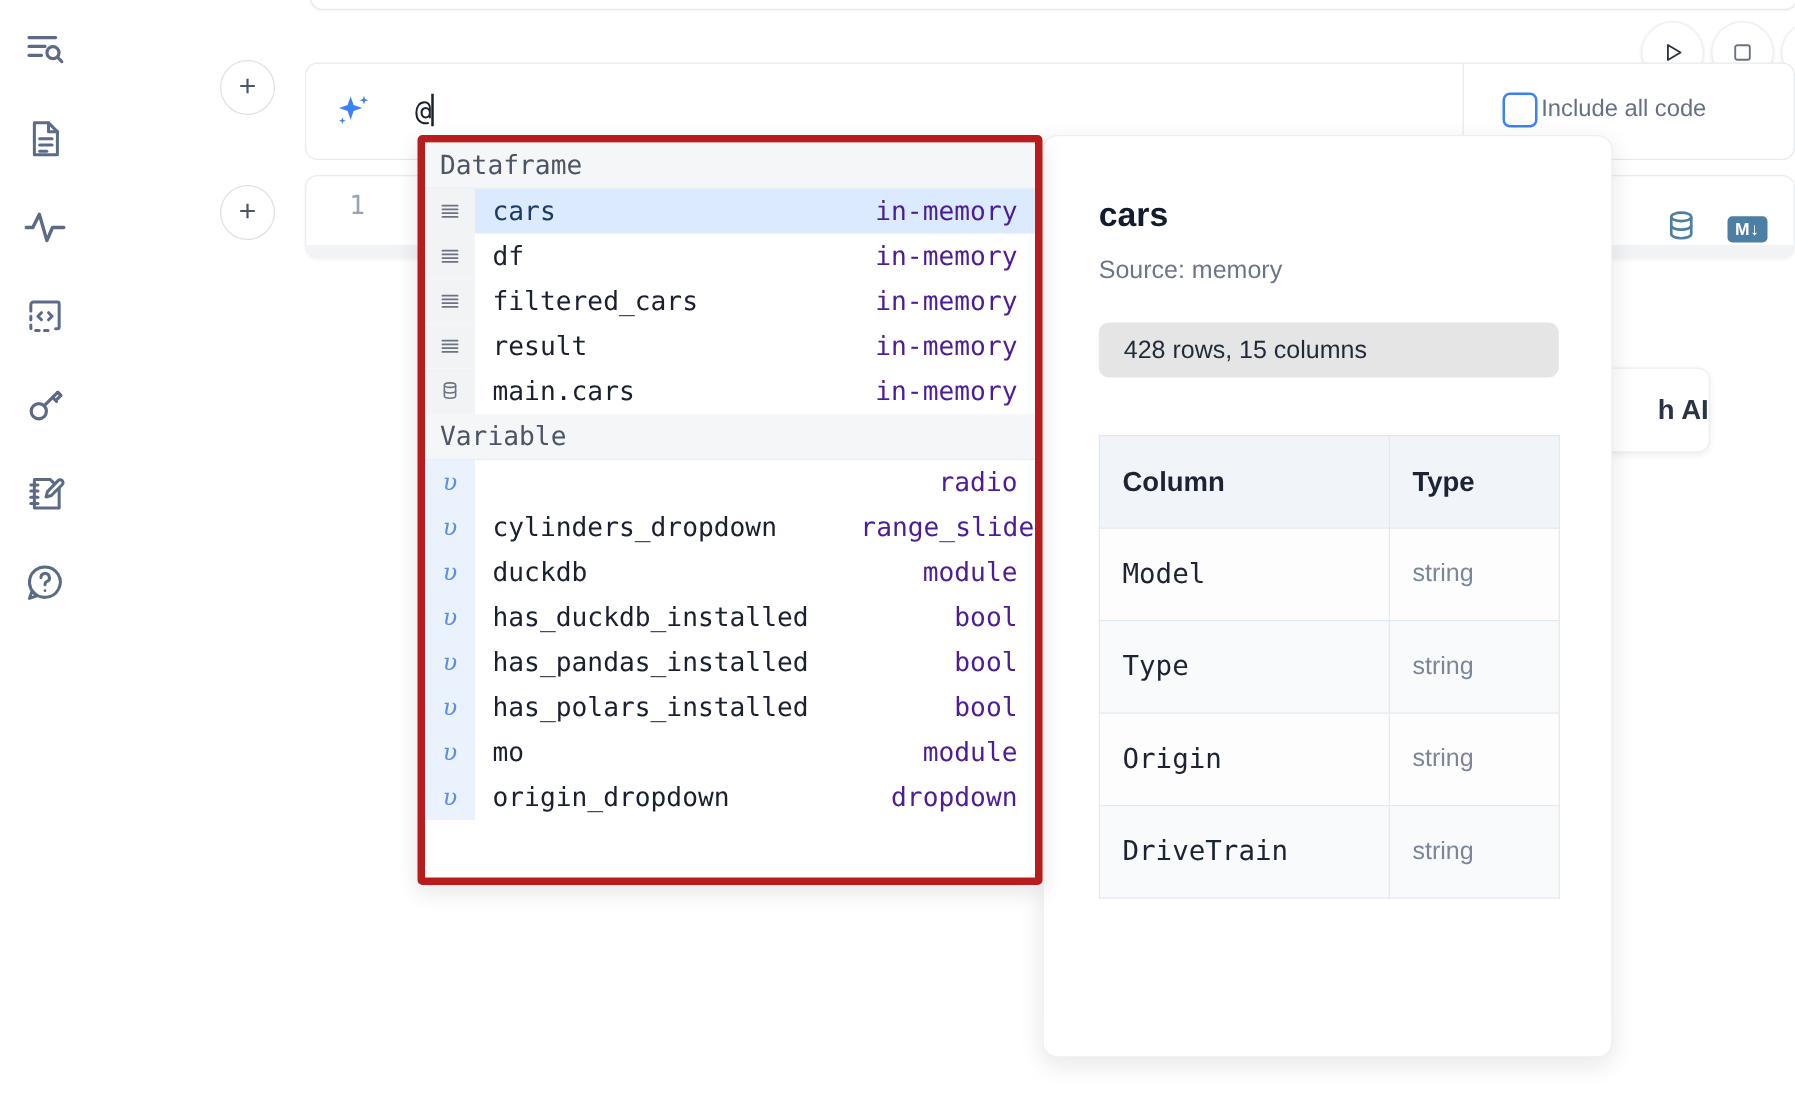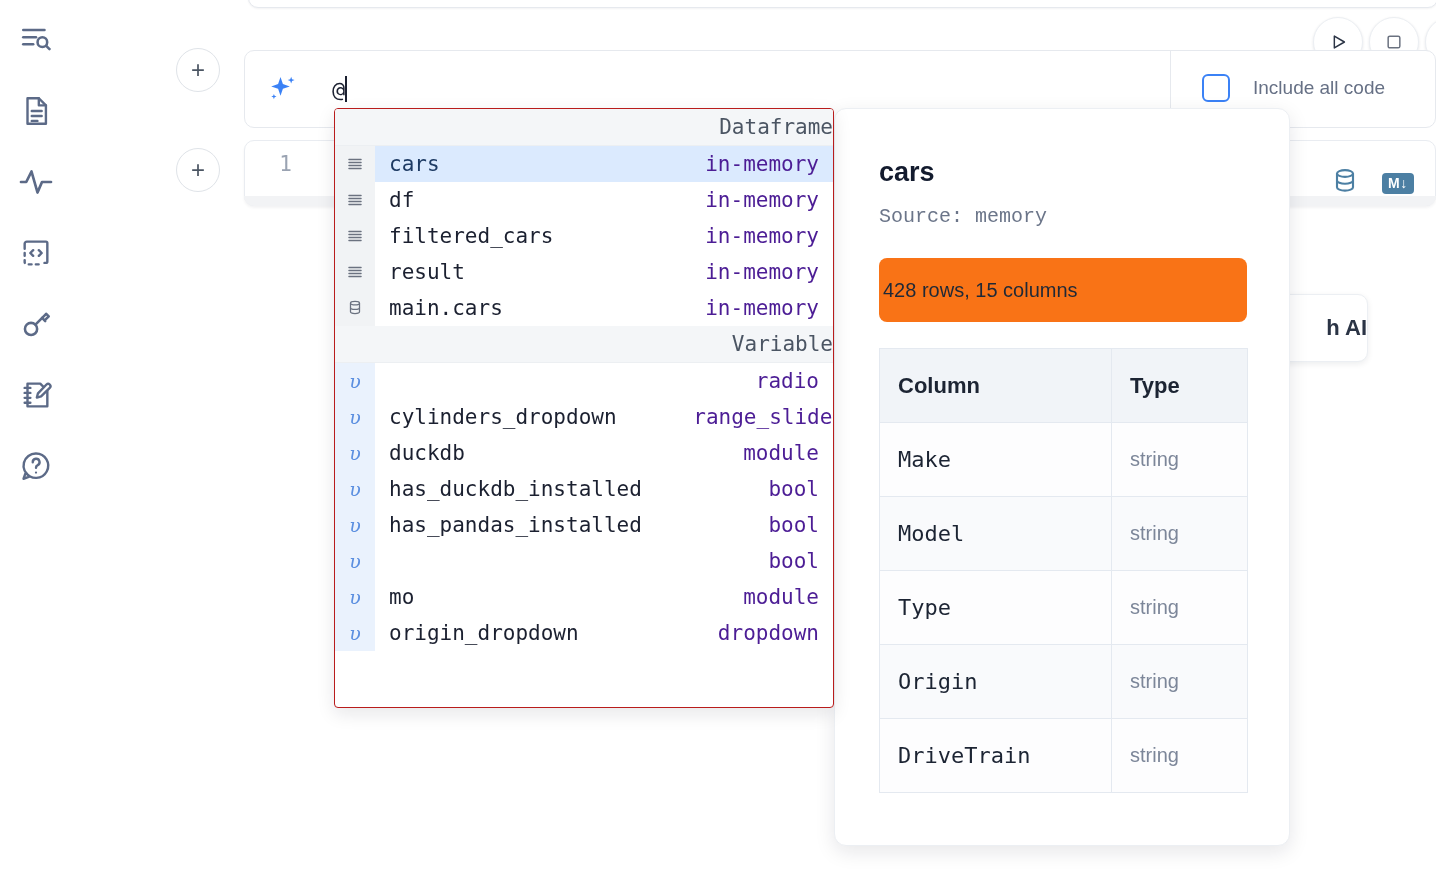--- a/index.html
+++ b/index.html
@@ -57,21 +57,21 @@
     white-space: pre;
   }
   .caret {
     display:inline-block; width: 2px; height: 26px; background:#1b2030;
     vertical-align: -5px; margin-left: 0px;
   }
   .ai-divider { position:absolute; left:1170px; top: 51px; width:1px; height:77px; background:#e6e9ee; }
 
   .inc-all {
     position:absolute; left: 1202px; top: 74px;
-    display:flex; align-items:center; gap: 23px; cursor: pointer;
+    display:flex; align-items:center; gap: 3px; cursor: pointer;
   }
   .inc-box {
     width: 28px; height: 28px; border: 2px solid #3b82f6; border-radius: 6px; background:#fff;
   }
   .inc-label { font-size: 19px; color: #667085; white-space: nowrap; }
 
   .circ-btn {
     position:absolute; width: 50px; height: 50px; border-radius:50%;
     background:#fff; border:1px solid #eceff3;
     box-shadow: 0 1px 3px rgba(16,24,40,.10);
@@ -112,25 +112,24 @@
     box-shadow: 0 2px 6px rgba(16,24,40,.08);
     display:flex; align-items:center; justify-content:flex-end;
     padding-left: 14px;
     font-size: 22px; font-weight: 700; color:#2b3445;
     overflow:hidden;
   }
 
   
   .ac {
     position:absolute; left: 334px; top: 108px; width: 500px; height: 600px;
-    background:#fff; border:1px solid #b91c1c; border-radius: 4px;
+    background:#fff; border:6px solid #b91c1c; border-radius: 4px;
     box-shadow: 0 6px 18px rgba(16,24,40,.10);
     overflow:hidden;
     font-family:"DejaVu Sans Mono", monospace;
-    text-align:right;
   }
   .ac-group {
     height: 37px; line-height: 37px;
     background:#f4f6f8; color:#4b5563; font-size: 21px; padding-left: 12px;
     border-bottom: 1px solid #eceff2;
   }
   .ac-row {
     height: 36px; display:flex; align-items:center; position:relative;
     cursor:pointer; background:#fff;
   }
@@ -158,26 +157,26 @@
     background:#fff; border:1px solid #eceff3; border-radius: 12px;
     box-shadow: 0 6px 20px rgba(16,24,40,.10);
     overflow:hidden;
   }
   .pv-title {
     position:absolute; left: 44px; top: 48px;
     font-size: 27px; font-weight: 700; color:#131b2e;
   }
   .pv-source {
     position:absolute; left: 44px; top: 96px;
-    font-size: 20px; color:#6b7589;font-family:Liberation Mono, monospace;
+    font-size: 20px; color:#6b7589;
   }
   .pv-stats {
-    position:absolute; left: 44px; top: 149px; width: 368px; height: 64px;
-    background:#f97316; border-radius: 8px;
-    display:flex; align-items:center; padding-left: 4px;
+    position:absolute; left: 44px; top: 149px; width: 368px; height: 44px;
+    background:#e5e5e5; border-radius: 8px;
+    display:flex; align-items:center; padding-left: 20px;
     font-size: 20px; color:#1f2937;
   }
   .pv-table {
     position:absolute; left: 44px; top: 239px; width: 368px;
     border-collapse: collapse; table-layout: fixed;
   }
   .pv-table th, .pv-table td {
     border: 1px solid #e4e9f0; height: 74px; padding: 0 0 0 18px; text-align:left;margin-top:41px;
   }
   .pv-table th { background:#f1f4f8; }
@@ -326,24 +325,20 @@
         <tr>
           <th class="c1">
             <span class="th-col">Column</span>
           </th>
           <th class="c2">
             <span class="th-col">Type</span>
           </th>
         </tr>
       </thead>
       <tbody>
-          <tr>
-            <td class="c1"><span class="td-col">Make</span></td>
-            <td class="c2"><span class="td-type">string</span></td>
-          </tr>
           <tr>
             <td class="c1"><span class="td-col">Model</span></td>
             <td class="c2"><span class="td-type">string</span></td>
           </tr>
           <tr>
             <td class="c1"><span class="td-col">Type</span></td>
             <td class="c2"><span class="td-type">string</span></td>
           </tr>
           <tr>
             <td class="c1"><span class="td-col">Origin</span></td>
@@ -438,20 +433,21 @@
         <div class="ac-name">has_duckdb_installed</div>
         <div class="ac-type">bool</div>
       </div>
       <div class="ac-row">
         <div class="ac-gutter vgut">υ</div>
         <div class="ac-name">has_pandas_installed</div>
         <div class="ac-type">bool</div>
       </div>
       <div class="ac-row">
         <div class="ac-gutter vgut">υ</div>
+        <div class="ac-name">has_polars_installed</div>
         <div class="ac-type">bool</div>
       </div>
       <div class="ac-row">
         <div class="ac-gutter vgut">υ</div>
         <div class="ac-name">mo</div>
         <div class="ac-type">module</div>
       </div>
       <div class="ac-row">
         <div class="ac-gutter vgut">υ</div>
         <div class="ac-name">origin_dropdown</div>

